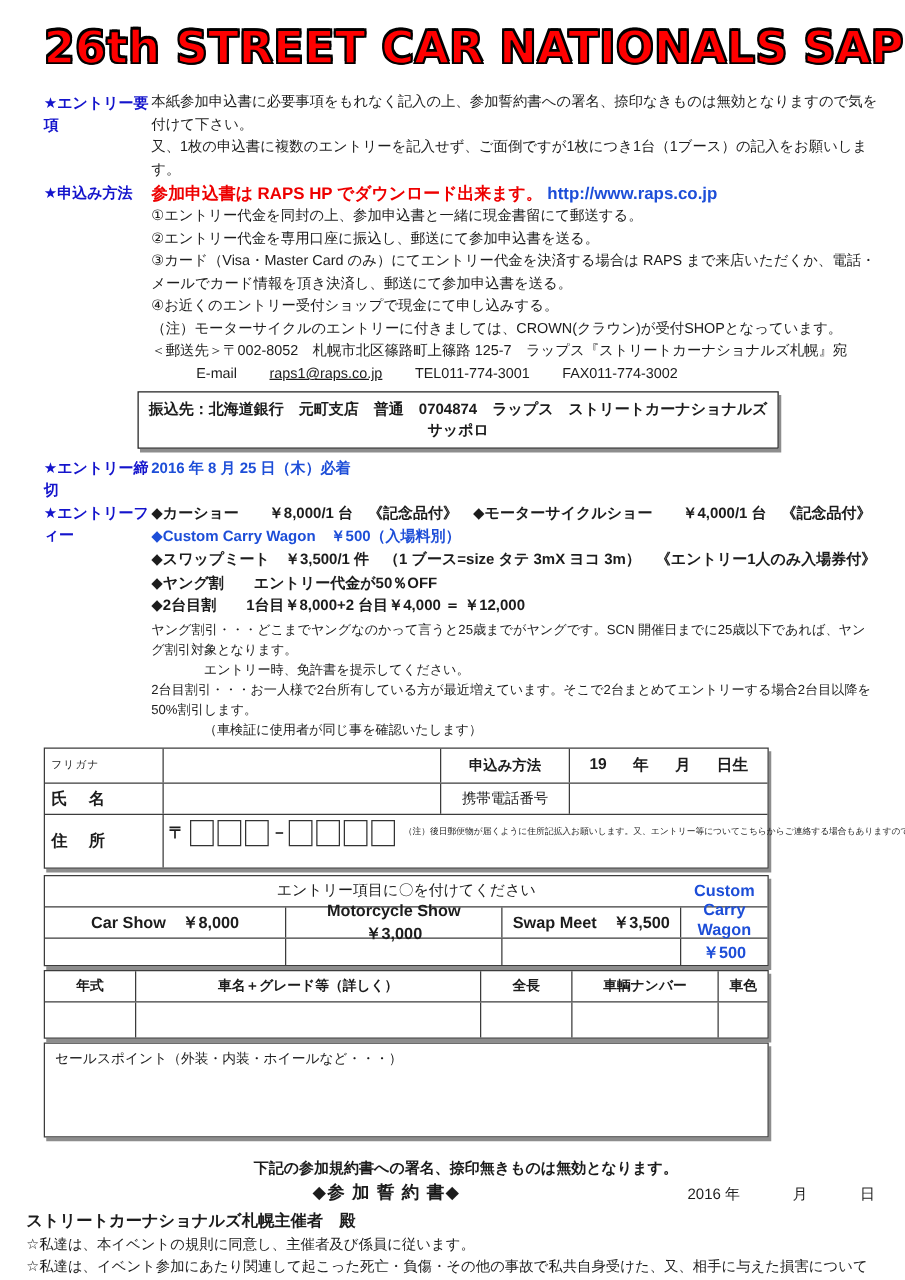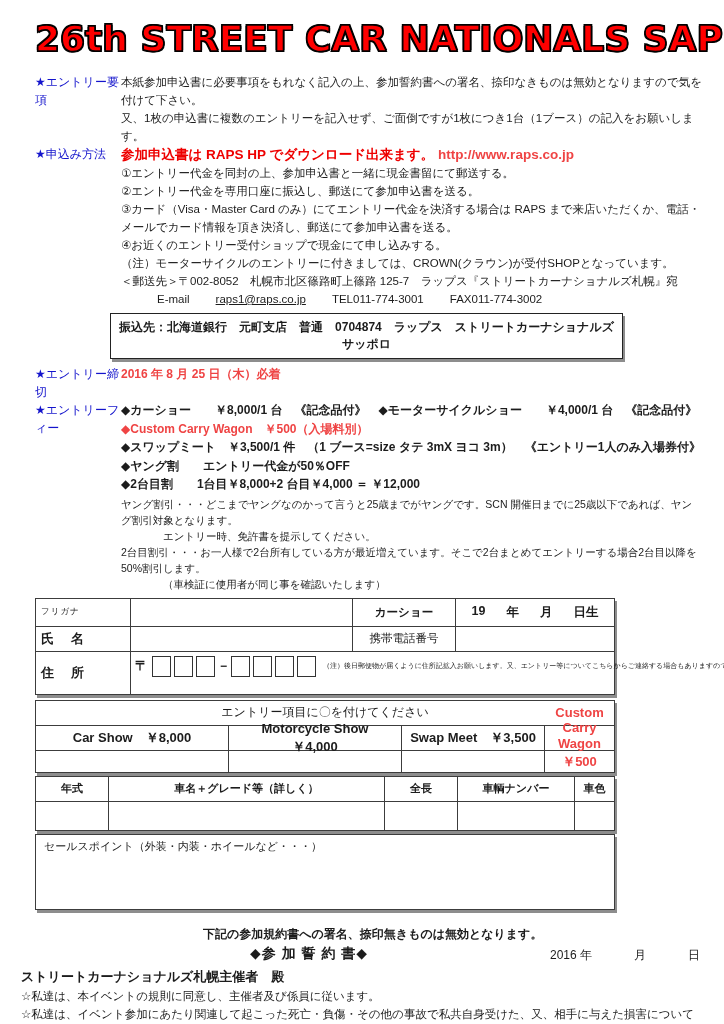--- a/index.html
+++ b/index.html
@@ -15,23 +15,23 @@
     margin:8px 0 14px 0;text-align:center;
     font-family:"DejaVu Sans",sans-serif;
     font-size:36px;font-weight:800;letter-spacing:0px;
     color:#ff0000;-webkit-text-stroke:1.4px #000;
     text-shadow:1px 1px 0 #000, -1px -1px 0 #000, 1px -1px 0 #000, -1px 1px 0 #000;
     white-space:nowrap;
   }
 
   
   .irow{display:flex;line-height:18px;}
-  .ilabel{flex:0 0 86px;color:#1414cc;font-weight:normal;font-size:12px;}
+  .ilabel{flex:0 0 86px;color:#1414cc;font-weight:bold;font-size:12px;}
   .ibody{flex:1;font-size:11.5px;}
-  .red{color:#ef4444;}
+  .red{color:#1d4ed8;}
   .hl{font-size:13.5px;font-weight:bold;color:#ee0000;line-height:19px;}
   .steps div{line-height:18px;font-size:11.5px;}
   .postal-line{font-size:13px;font-weight:normal;line-height:19px;}
   .email-line{display:flex;gap:26px;font-size:12px;line-height:18px;padding-left:36px;}
   .email-link{text-decoration:underline;}
 
   
   .bank-box{
     margin:5px 0 6px 75px;width:513px;box-sizing:border-box;
     border:1px solid #222;box-shadow:2px 3px 0 #8d8d8d;
@@ -153,21 +153,21 @@
       <div class="fee-note ind2">エントリー時、免許書を提示してください。</div>
       <div class="fee-note">2台目割引・・・お一人様で2台所有している方が最近増えています。そこで2台まとめてエントリーする場合2台目以降を 50%割引します。</div>
       <div class="fee-note ind2">（車検証に使用者が同じ事を確認いたします）</div>
     </span>
   </div>
 
   <div class="tbl main-form">
     <div class="trow h26">
       <div class="tcell c-label furi">フリガナ</div>
       <div class="tcell c-content"></div>
-      <div class="tcell c-mid center lab11" style="font-weight:bold;">カーショー</div>
+      <div class="tcell c-mid center lab11" style="font-weight:bold;">申込み方法</div>
       <div class="tcell c-val">
         <span class="birth-parts">
           <span>19</span>
           <span>年</span>
           <span>月</span>
           <span>日生</span>
         </span>
       </div>
     </div>
     <div class="trow h23">
@@ -194,21 +194,21 @@
       </div>
     </div>
   </div>
 
   <div class="tbl entry-tbl">
     <div class="trow h23">
       <div class="tcell center" style="flex:1;font-size:12px;">エントリー項目に〇を付けてください</div>
     </div>
     <div class="trow h23">
       <div class="tcell e1 center opt">Car Show　￥8,000</div>
-      <div class="tcell e2 center opt">Motorcycle Show　￥4,000</div>
+      <div class="tcell e2 center opt">Motorcycle Show　￥3,000</div>
       <div class="tcell e3 center opt">Swap Meet　￥3,500</div>
       <div class="tcell e4 center opt red">Custom Carry Wagon　￥500</div>
     </div>
     <div class="trow" style="height:21px;">
       <div class="tcell e1"></div>
       <div class="tcell e2"></div>
       <div class="tcell e3"></div>
       <div class="tcell e4"></div>
     </div>
   </div>

